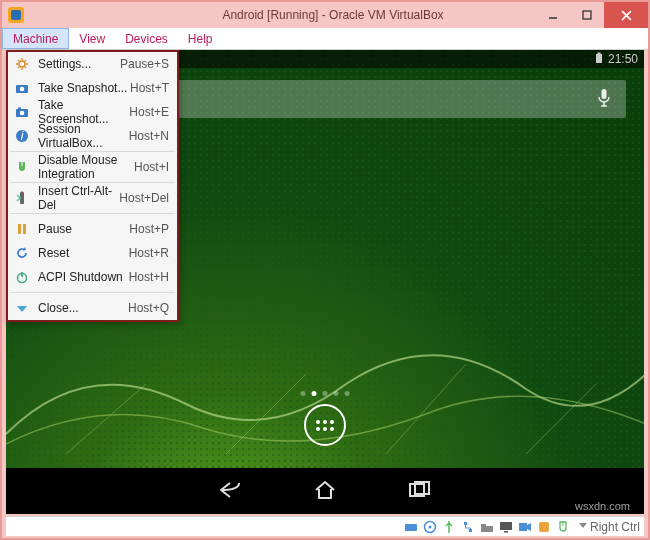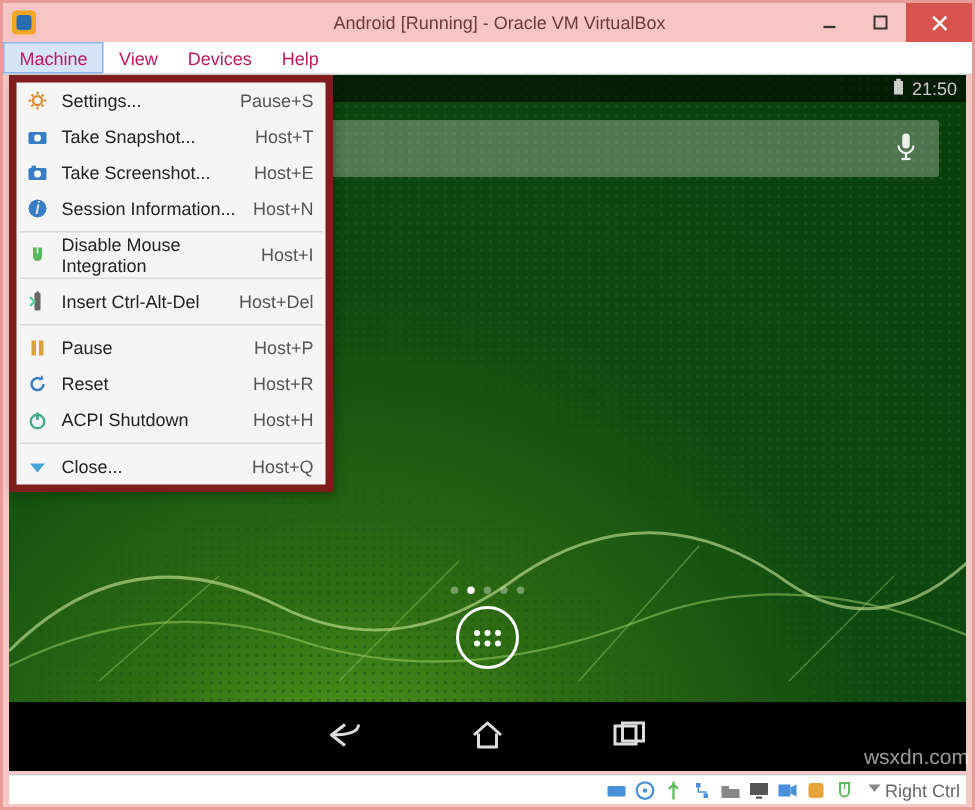--- a/index.html
+++ b/index.html
@@ -7,21 +7,21 @@
   .titlebar{height:26px;background:#f5c6c3;display:flex;align-items:center;position:relative}
   .app-icon{width:16px;height:16px;background:#f6a623;border-radius:3px;margin:0 6px;display:inline-flex;align-items:center;justify-content:center}
   .app-icon svg{width:12px;height:12px}
   .title{position:absolute;left:16px;right:0;text-align:center;color:#6b3a38;pointer-events:none}
   .win-btns{margin-left:auto;display:flex;height:100%}
   .win-btn{width:34px;height:100%;display:flex;align-items:center;justify-content:center;color:#5b5b5b}
   .win-btn.close{background:#d9534f;color:#fff;width:44px}
   .menubar{height:22px;background:#fff;display:flex;align-items:stretch;border-bottom:1px solid #d0d0d0}
   .menu-item{padding:0 10px;display:flex;align-items:center;color:#be185d}
   .menu-item.open{background:#d5e5f7;border:1px solid #8ab6e8}
-  .dropdown{position:absolute;top:50px;left:6px;width:216px;background:#f5f5f5;border:5px solid #7f1d1d;box-shadow:2px 3px 6px rgba(0,0,0,0.25);z-index:50}
+  .dropdown{position:absolute;top:50px;left:6px;width:173px;background:#f5f5f5;border:2px solid #7f1d1d;box-shadow:2px 3px 6px rgba(0,0,0,0.25);z-index:50}
   .dd-row{height:24px;display:flex;align-items:center;padding:0 8px 0 4px;color:#222}
   .dd-row .ic{width:20px;height:16px;display:flex;align-items:center;justify-content:center;margin-right:6px}
   .dd-row .lbl{flex:1}
   .dd-row .sc{color:#555}
   .dd-sep{height:1px;background:#d9d9d9;margin:3px 2px}
   .content{position:absolute;top:50px;left:6px;right:6px;bottom:26px;background:#15803d;overflow:hidden}
   .android-status{position:absolute;top:0;left:0;right:0;height:18px;background:rgba(0,0,0,0.55);display:flex;align-items:center;justify-content:flex-end;color:#ccc;font-size:11px;padding-right:6px;gap:4px}
   .wallpaper{position:absolute;inset:0;background:radial-gradient(circle at 35% 110%, #5fae22 0%, #2f6d13 25%, #0f4a10 55%, #0a3d0a 100%)}
   .dots{position:absolute;inset:0;background-image:radial-gradient(#1a5a18 1px, transparent 1px);background-size:6px 6px;opacity:.55}
   .veins{position:absolute;left:0;right:0;bottom:60px;height:160px;pointer-events:none}
@@ -31,21 +31,21 @@
   .page-dots span{width:5px;height:5px;border-radius:50%;background:rgba(255,255,255,.35)}
   .page-dots span.active{background:#fff}
   .apps-btn{position:absolute;bottom:68px;left:50%;transform:translateX(-50%);width:42px;height:42px;border:2px solid #fff;border-radius:50%;display:flex;align-items:center;justify-content:center}
   .apps-grid{display:grid;grid-template-columns:repeat(3,4px);grid-template-rows:repeat(2,4px);gap:3px}
   .apps-grid i{width:4px;height:4px;background:#fff;border-radius:50%}
   .navbar{position:absolute;bottom:0;left:0;right:0;height:46px;background:#000;display:flex;align-items:center;justify-content:center;gap:70px}
   .nav-ic{color:#e8e8e8}
   .statusbar{position:absolute;bottom:4px;left:6px;right:6px;height:20px;background:#fff;border-top:1px solid #d0d0d0;display:flex;align-items:center;justify-content:flex-end;gap:3px;padding:0 4px;font-size:11px;color:#444}
   .sb-ic{width:16px;height:16px;display:flex;align-items:center;justify-content:center}
   .host{display:flex;align-items:flex-start;gap:2px;margin-left:4px;color:#666}
-  .watermark{position:absolute;right:4px;bottom:28px;color:rgba(255,255,255,0.6);font-size:14px;z-index:40}
+  .watermark{position:absolute;right:20px;bottom:28px;color:rgba(255,255,255,0.6);font-size:11px;z-index:40}
 </style>
 </head>
 <body>
 
 <div class="titlebar">
   <span class="app-icon">
     <svg viewBox="0 0 12 12">
         <rect x="1" y="1" width="10" height="10" rx="2" fill="#2a6db3"></rect>
       </svg>
   </span>
@@ -178,21 +178,21 @@
       <span class="lbl">Take Screenshot...</span>
       <span class="sc">Host+E</span>
     </div>
     <div class="dd-row">
       <span class="ic">
         <svg width="14" height="14" viewBox="0 0 14 14">
           <circle cx="7" cy="7" r="6" fill="#3b7dc4"></circle>
           <text x="7" y="10.5" text-anchor="middle" fill="#fff" font-size="9" font-family="serif" font-style="italic">i</text>
         </svg>
       </span>
-      <span class="lbl">Session Information...</span>
+      <span class="lbl">Session VirtualBox...</span>
       <span class="sc">Host+N</span>
     </div>
     <div class="dd-sep"></div>
     <div class="dd-row">
       <span class="ic">
         <svg width="14" height="14" viewBox="0 0 14 14">
           <path d="M4 2h6v6a3 3 0 0 1-6 0z" fill="#5cb85c"></path>
           <line x1="7" y1="2" x2="7" y2="6" stroke="#fff"></line>
         </svg>
       </span>

